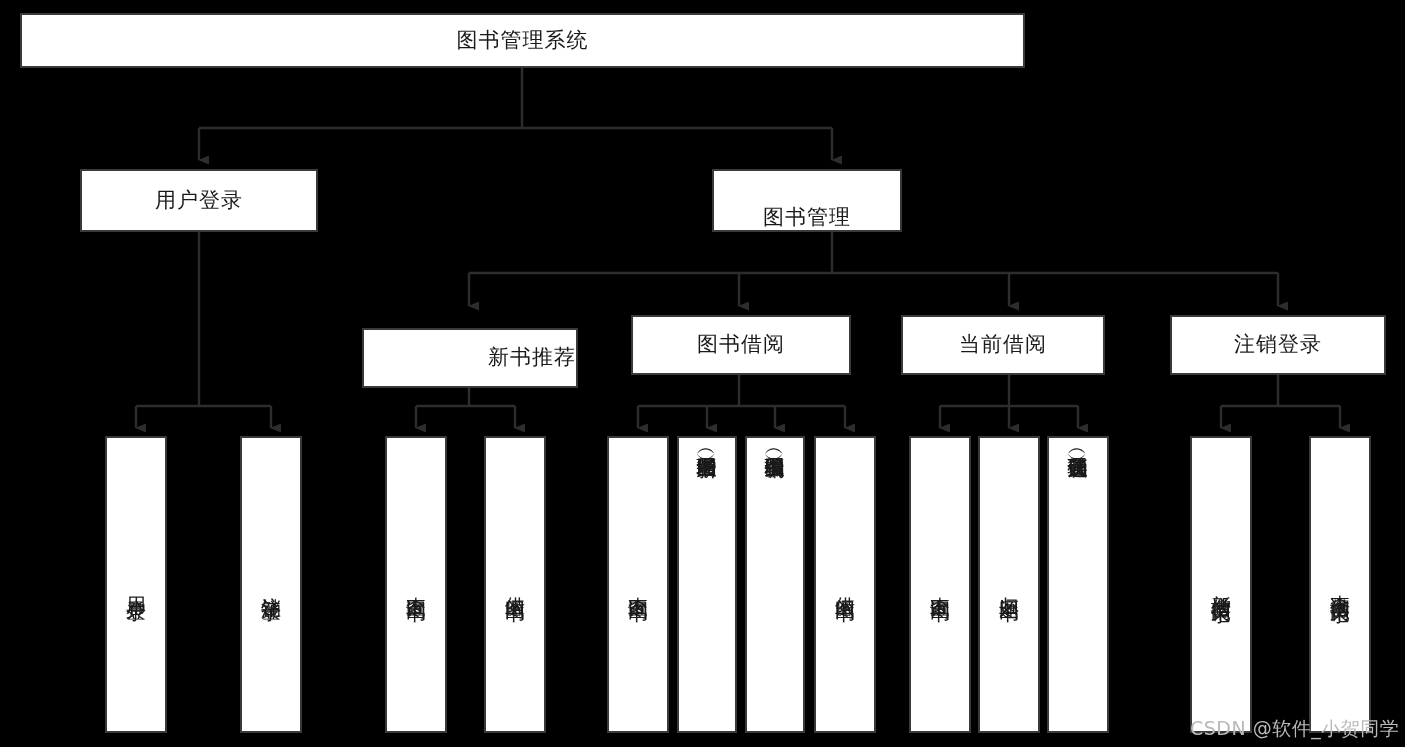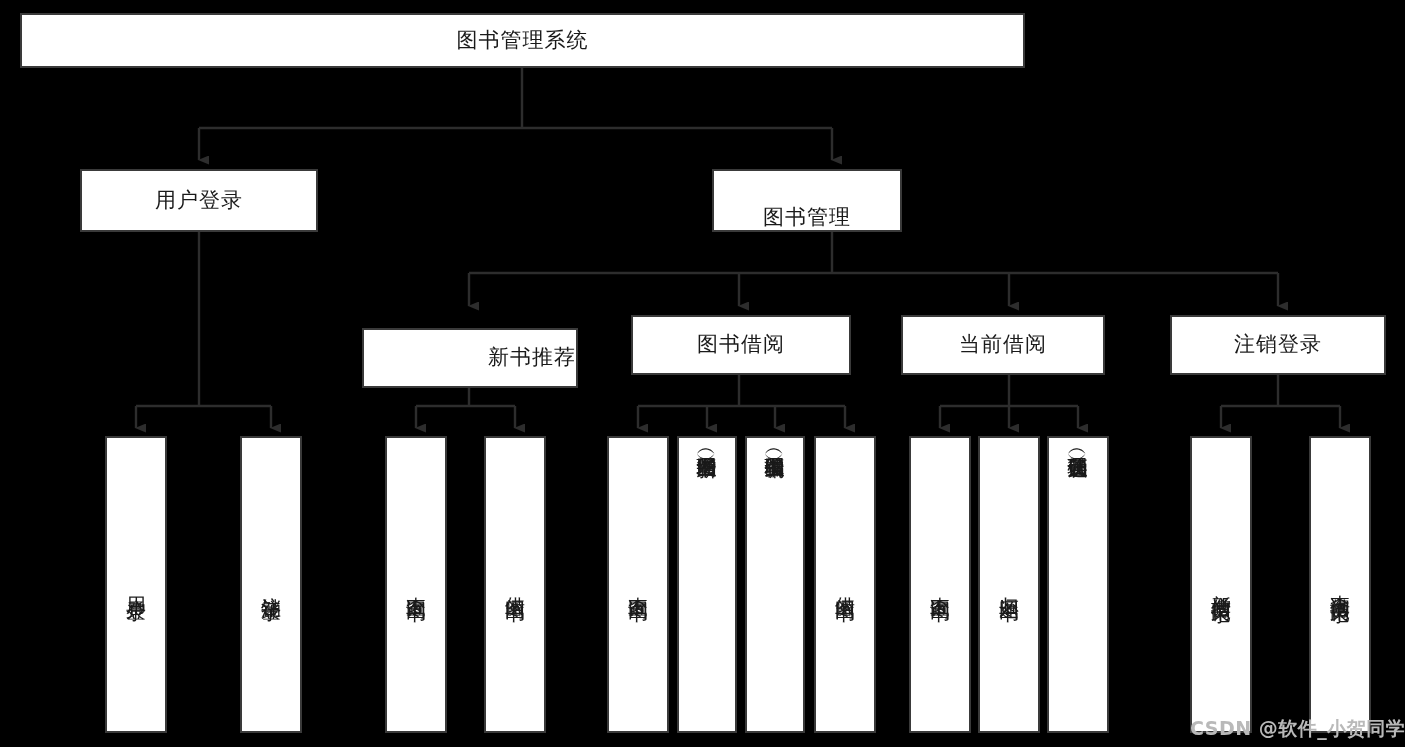--- a/index.html
+++ b/index.html
@@ -205,15 +205,15 @@
   </div>
 
   <div class="node v" style="left:1190px; top:436px; width:62px; height:297px;">
     <span class="lbl">新增借阅记录</span>
   </div>
 
   <div class="node v" style="left:1309px; top:436px; width:62px; height:297px;">
     <span class="lbl">查询借阅记录</span>
   </div>
 
-  <div class="watermark" style="left:1190px; top:716px;font-weight:bold;">CSDN @软件_小贺同学</div>
+  <div class="watermark" style="left:1190px; top:716px;">CSDN @软件_小贺同学</div>
 
 </div>
 
 </body></html>

